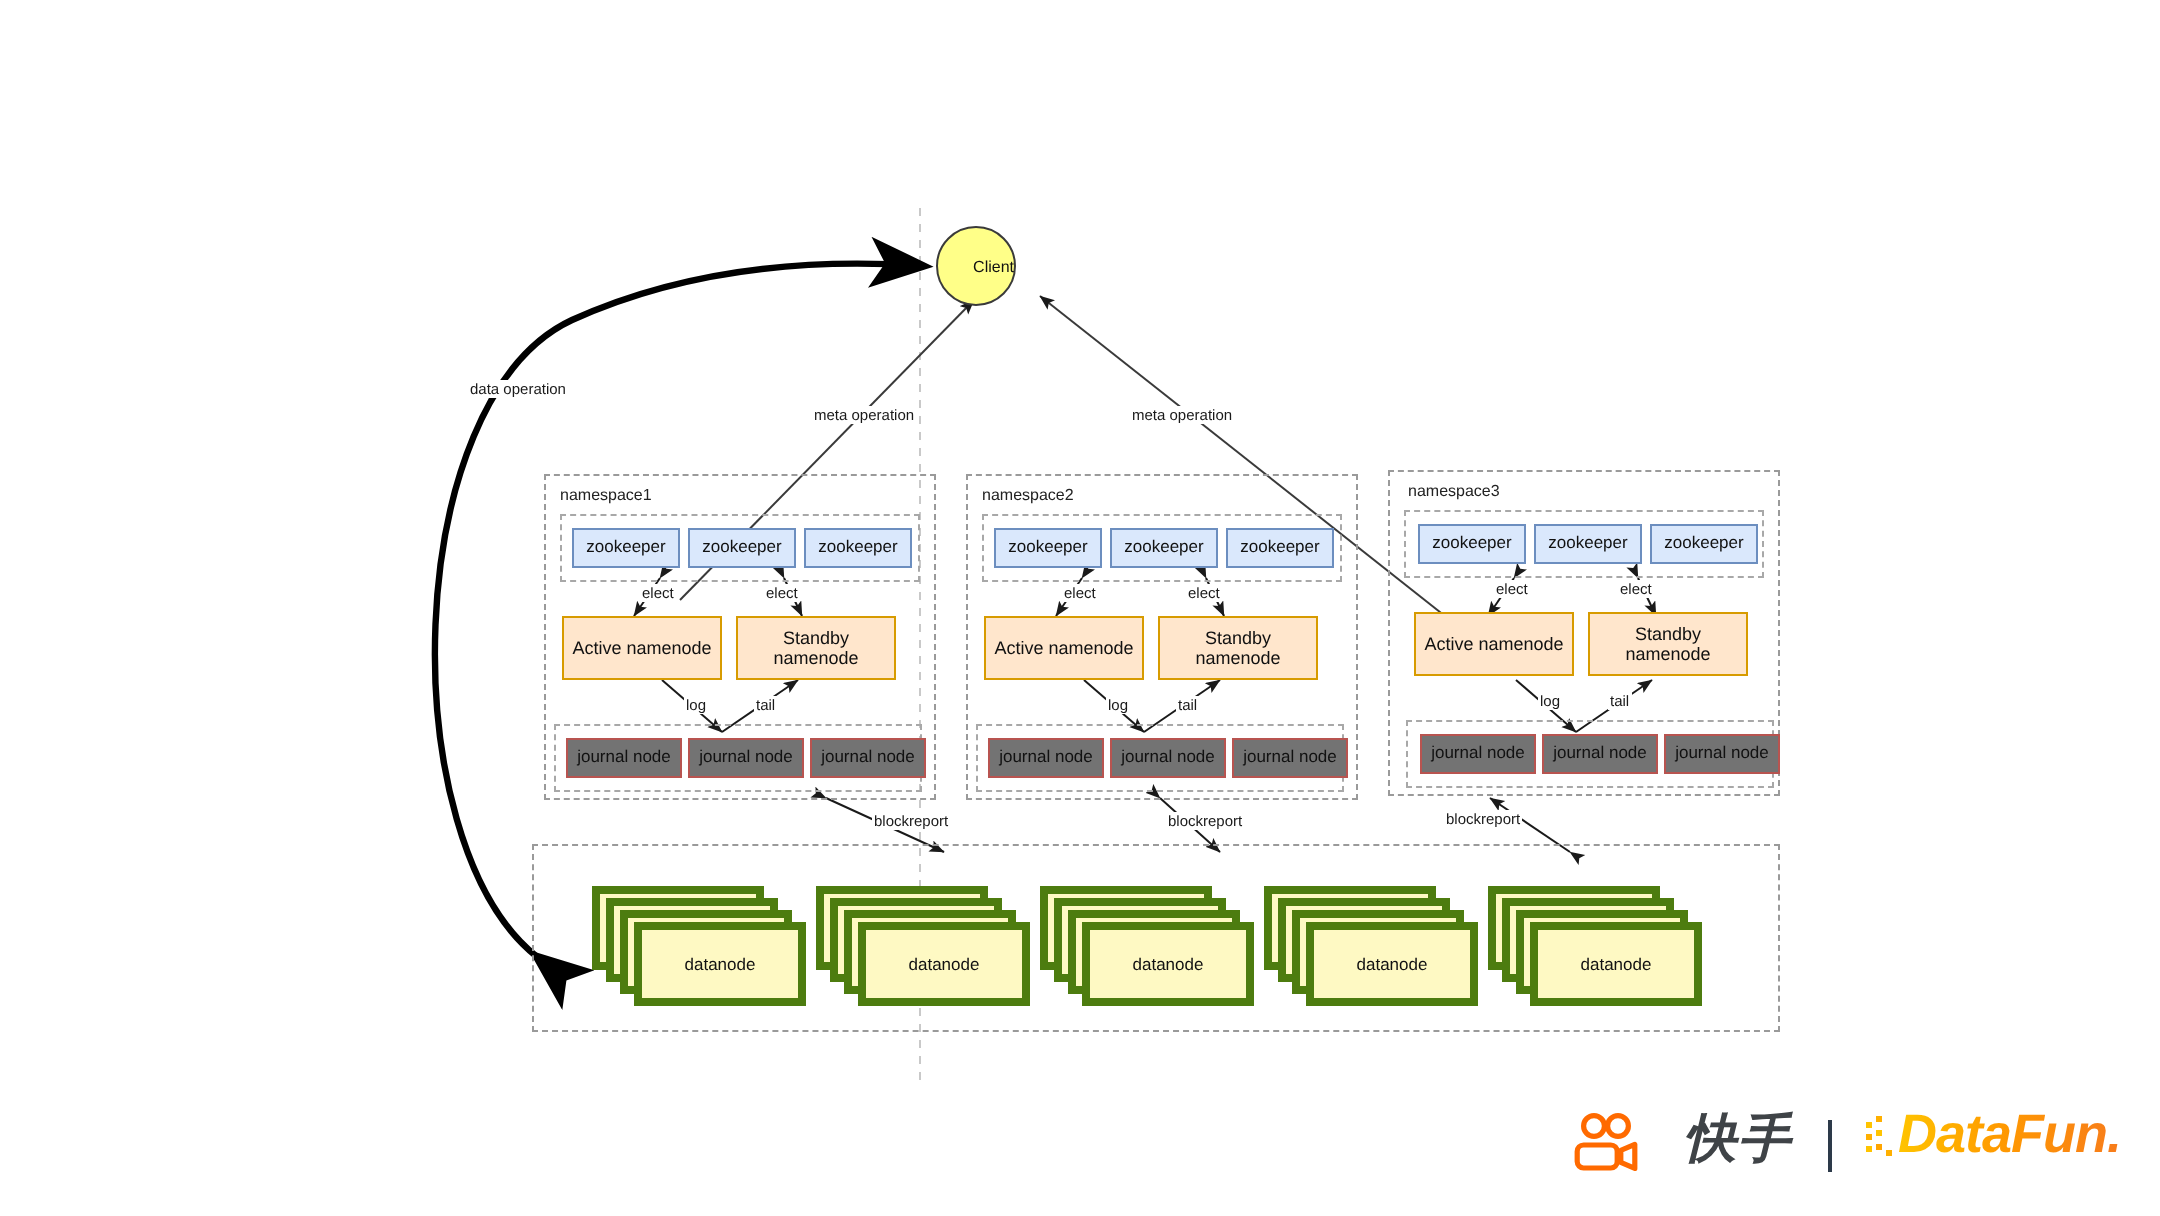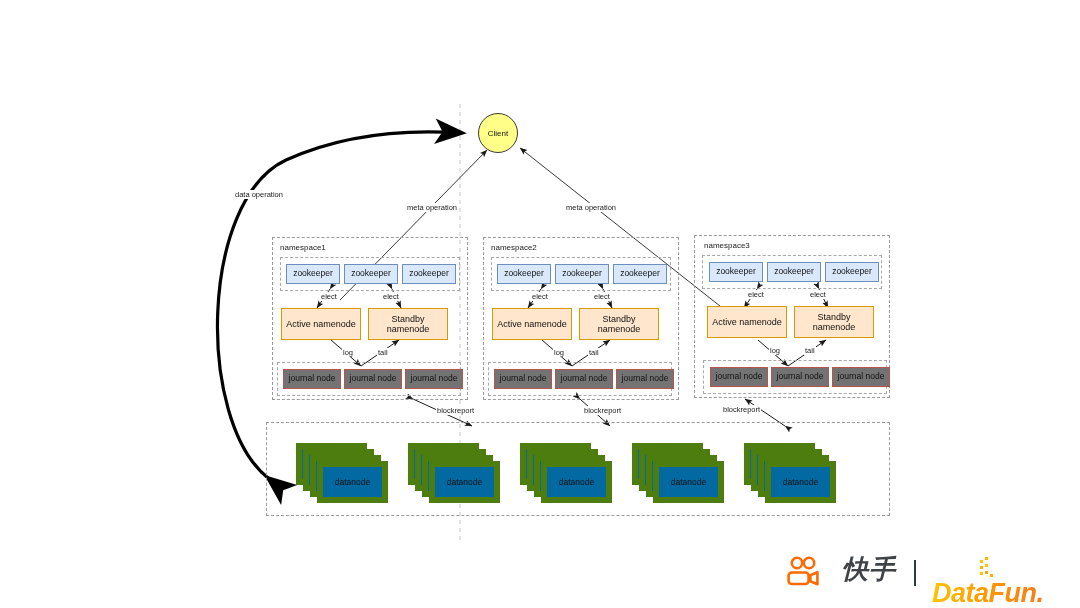--- a/index.html
+++ b/index.html
@@ -58,39 +58,39 @@
 
   .edge-label {
     position: absolute;
     font-size: 7.5px; color: #1a1a1a; white-space: nowrap;
     background: #fff; padding: 0 1px; text-align: right;
   }
 
   
   .dn-stack { position: absolute; width: 86px; height: 62px; }
   .dn-stack .sheet {
-    position: absolute; width: 71px; height: 42px;
-    background: #0369a1; border: 6px solid #4d7c0f;
+    position: absolute; width: 86px; height: 42px;
+    background: #fef9c3; border: 4px solid #4d7c0f;
   }
   .dn-stack .s0 { left: 0px;  top: 0px;  }
   .dn-stack .s1 { left: 7px;  top: 6px;  }
   .dn-stack .s2 { left: 14px; top: 12px; }
   .dn-stack .s3 {
     left: 21px; top: 18px;
     display: flex; align-items: center; justify-content: center;
     font-size: 8.5px; color: #111;
   }
 
   
   #footer { position: absolute; left: 786px; top: 552px; width: 286px; height: 46px; }
   #ks-logo { position: absolute; left: 0; top: 4px; display: flex; align-items: flex-start; gap: 22px; font-style: italic; }
   #ks-mark { width: 34px; height: 30px; }
   #ks-text { font-size: 26px; font-weight: 700; color: #3f4347; letter-spacing: 1px; line-height: 1; }
   #logo-sep { position: absolute; left: 128px; top: 8px; width: 2px; height: 26px; background: #2d3a4a; }
-  #df-logo { position: absolute; left: 146px; top: 2px; display: flex; align-items: center; flex-direction: column; }
+  #df-logo { position: absolute; left: 146px; top: 2px; display: flex; align-items: center; }
   #df-dots { width: 16px; height: 26px; margin-right: 1px; }
   #df-text {
     font-size: 27px; font-weight: 700; font-style: italic; line-height: 1;
     background: linear-gradient(90deg, #ffc400 0%, #ff9a00 45%, #f77b1c 100%);
     -webkit-background-clip: text; background-clip: text; color: transparent;
     letter-spacing: -0.5px;
   }
 </style>
 </head>
 <body>
@@ -130,21 +130,21 @@
 
     <line x1="757" y1="289" x2="744" y2="308" stroke="#1a1a1a" stroke-width="1" marker-start="url(#ah)" marker-end="url(#ah)"></line>
     <line x1="819" y1="289" x2="828" y2="308" stroke="#1a1a1a" stroke-width="1" marker-start="url(#ah)" marker-end="url(#ah)"></line>
     <line x1="758" y1="340" x2="788" y2="366" stroke="#1a1a1a" stroke-width="1" marker-end="url(#ah)"></line>
     <line x1="788" y1="366" x2="826" y2="340" stroke="#1a1a1a" stroke-width="1" marker-end="url(#ah)"></line>
     <line x1="785" y1="426" x2="745" y2="399" stroke="#1a1a1a" stroke-width="1" marker-start="url(#ah)" marker-end="url(#ah)"></line>
   </svg>
 
   <div class="layer">
 
-    <div class="client-node" style="left:478px; top:113px;">
+    <div class="client-node" style="left:468px; top:113px;justify-content:flex-end;">
       <span>Client</span>
     </div>
 
     <div class="edge-label" style="left:234px; top:190px;">data operation</div>
     <div class="edge-label" style="left:406px; top:203px;">meta operation</div>
     <div class="edge-label" style="left:565px; top:203px;">meta operation</div>
 
     <div class="dashed-group" style="left:272px; top:237px; width:196px; height:163px;"></div>
     <div class="ns-label" style="left:280px; top:243px;">namespace1</div>
 

